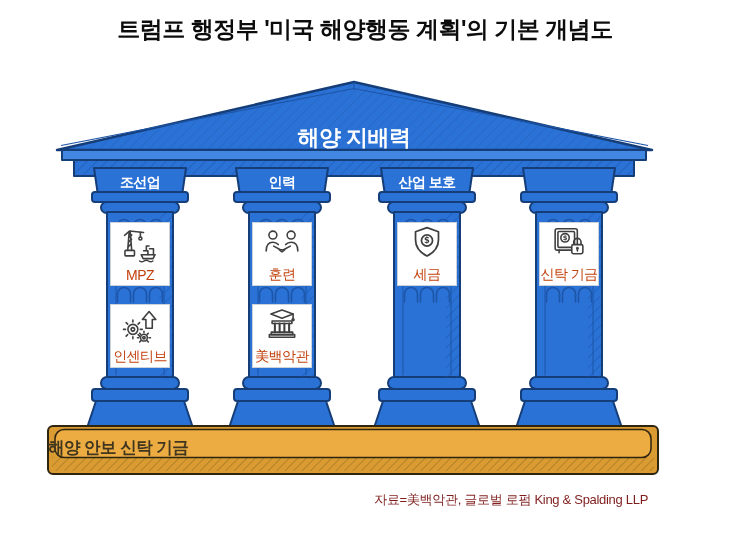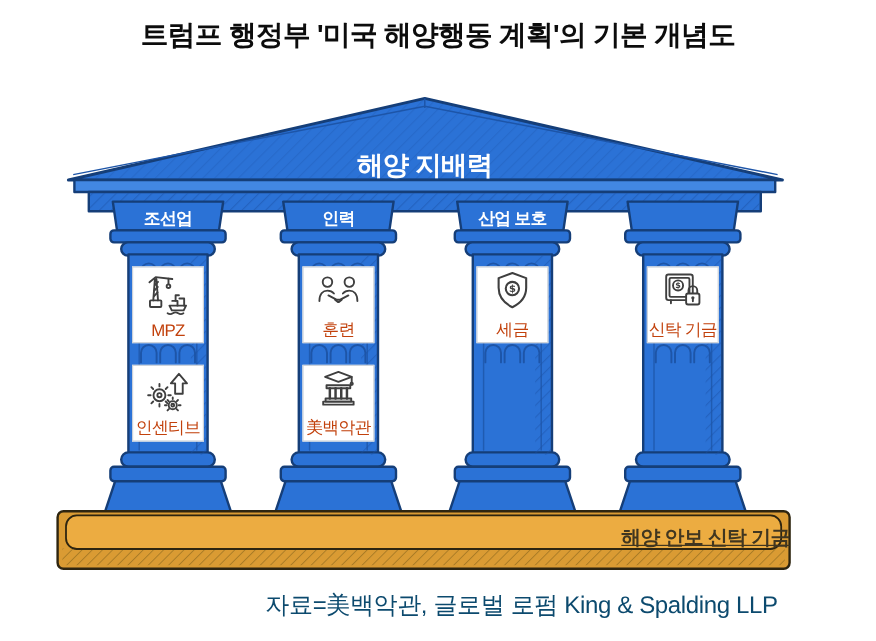--- a/index.html
+++ b/index.html
@@ -24,26 +24,26 @@
   }
   .card{
     position:absolute;width:60px;height:64px;background:#ffffff;
     border:1px solid #ccd2da;box-sizing:border-box;
     display:flex;flex-direction:column;align-items:center;justify-content:center;
   }
   .card-label{
     font-size:14px;color:#c2410c;white-space:nowrap;letter-spacing:-0.6px;margin-top:4px;
   }
   .base-label{
-    position:absolute;top:437px;left:48px;width:610px;text-align:right;
-    font-size:16.5px;font-weight:600;color:#403620;letter-spacing:-0.5px;text-decoration:underline;
+    position:absolute;top:437px;left:48px;width:610px;text-align:left;
+    font-size:16.5px;font-weight:600;color:#403620;letter-spacing:-0.5px;
   }
   .source{
     position:absolute;top:491px;right:82px;
-    font-size:20px;color:#0c4a6e;letter-spacing:-0.3px;
+    font-size:13px;color:#7f1d1d;letter-spacing:-0.3px;
   }
 </style>
 </head>
 <body>
 
 <div class="stage">
 
   <div class="title">트럼프 행정부 '미국 해양행동 계획'의 기본 개념도</div>
 
   <svg class="temple" width="730" height="534" viewBox="0 0 730 534">

